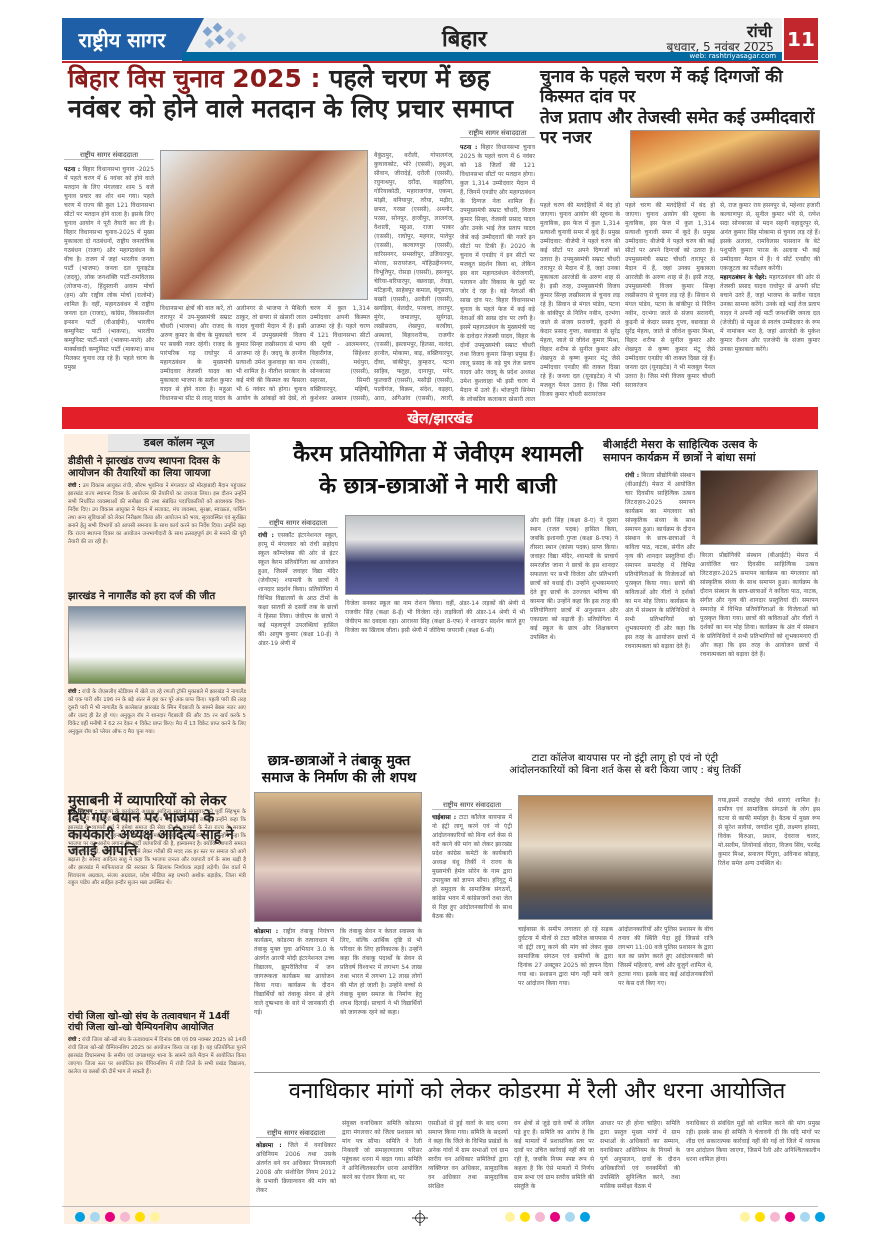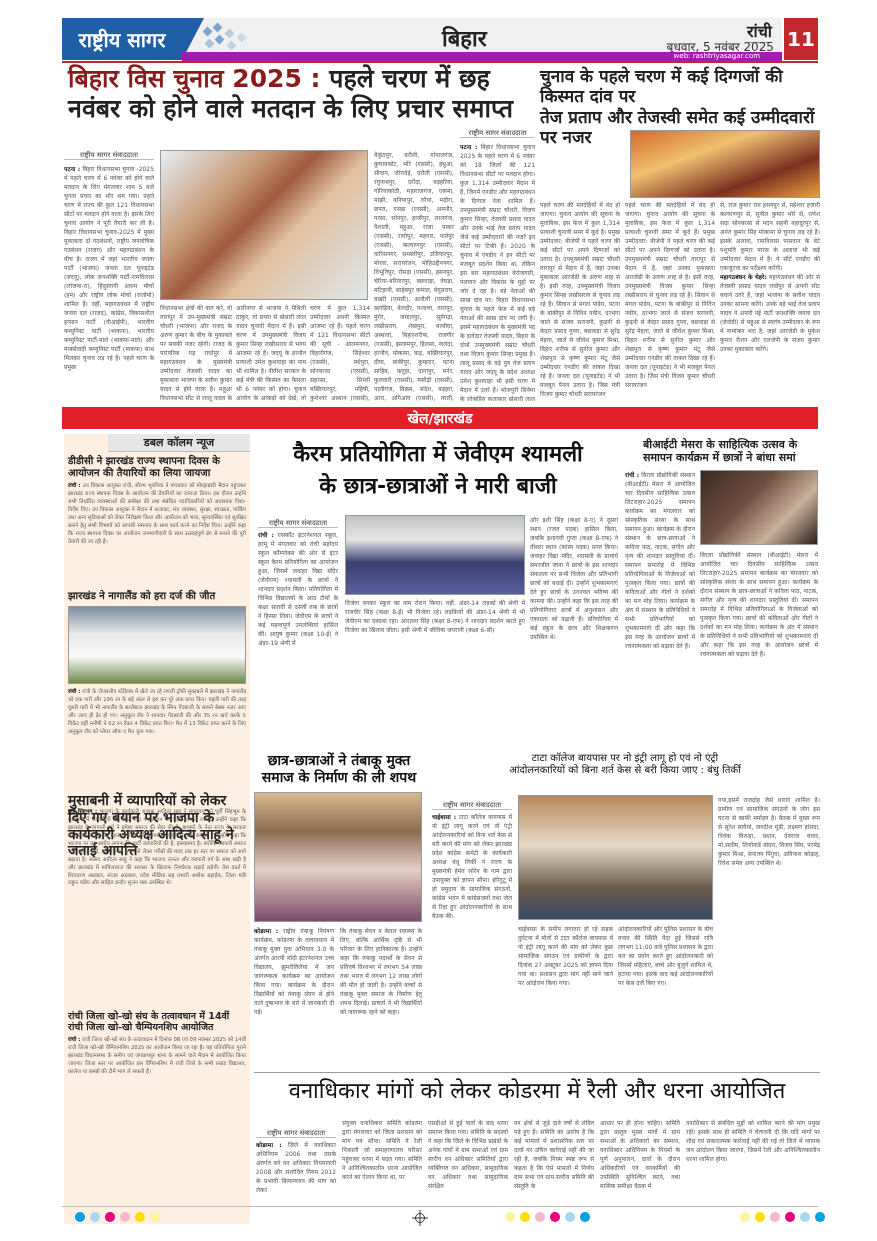--- a/index.html
+++ b/index.html
@@ -8,21 +8,21 @@
   
   #masthead { left: 62px; top: 18px; width: 756px; height: 50px; }
   .mh-brand { position: absolute; left: 0; top: 0; width: 120px; height: 42px; background: #1f5fa8; color: #fff; font-weight: bold; font-size: 20px; display: flex; align-items: center; justify-content: center; font-family: "DejaVu Sans", sans-serif; }
   .mh-slant { position: absolute; left: 120px; top: 0; width: 0; height: 0; border-top: 42px solid #1f5fa8; border-right: 22px solid transparent; }
   .mh-dots { position: absolute; left: 140px; top: 6px; width: 50px; height: 30px; }
   .mh-dots span { position: absolute; width: 7px; height: 7px; background: #7fa3cf; transform: rotate(45deg); }
   .mh-bg { position: absolute; left: 120px; top: 0; right: 36px; height: 36px; background: #f0f0f0; z-index: -1; }
   .mh-section { position: absolute; left: 380px; top: 4px; font-size: 22px; font-weight: bold; color: #222; }
   .mh-city { position: absolute; right: 46px; top: 2px; font-size: 16px; font-weight: bold; border-bottom: 1px solid #999; }
   .mh-date { position: absolute; right: 44px; top: 20px; font-size: 12px; color: #333; }
-  .mh-web { position: absolute; left: 120px; right: 36px; top: 34px; height: 9px; background: #a21caf; color: #fff; font-size: 7px; text-align: right; padding-right: 22px; line-height: 9px; }
+  .mh-web { position: absolute; left: 120px; right: 36px; top: 34px; height: 9px; background: #0369a1; color: #fff; font-size: 7px; text-align: right; padding-right: 6px; line-height: 9px; }
   .mh-page { position: absolute; right: 0; top: 0; width: 34px; height: 42px; background: #c1272d; color: #fff; font-size: 20px; font-weight: bold; display: flex; align-items: center; justify-content: center; }
   .rule-red { position: absolute; left: 62px; top: 61px; width: 756px; height: 2px; background: #c1272d; }
 
   .headline { font-weight: bold; line-height: 1.2; }
   .maroon { color: #8b1a1a; }
   .byline { font-size: 7px; text-align: center; color: #333; border-bottom: 1px solid #bbb; padding-bottom: 0; }
   .body-text { font-size: 6px; line-height: 1.5; color: #555; text-align: justify; overflow: hidden; }
   .body-text b { color: #111; }
   .photo { background: linear-gradient(135deg, #c9a27a, #8a6a4a 40%, #d8c8b0); border: 1px solid #999; }
   .photo.alt { background: linear-gradient(160deg, #d56a2a, #f0c070 35%, #7b3020 70%, #e8a040); }
@@ -119,21 +119,21 @@
   <span>के छात्र-छात्राओं ने मारी बाजी</span>
 </div>
 <div class="abs byline" style="left:258px;top:518px;width:80px;">राष्ट्रीय सागर संवाददाता</div>
 <div class="abs body-text" style="left:258px;top:530px;width:80px;height:200px;">
   <b>रांची :</b> <span>एसकॉट इंटरनेशनल स्कूल, हरमू में मंगलवार को रांची सहोदय स्कूल कॉम्प्लेक्स की ओर से इंटर स्कूल कैरम प्रतियोगिता का आयोजन हुआ, जिसमें जवाहर विद्या मंदिर (जेवीएम) श्यामली के छात्रों ने शानदार प्रदर्शन किया। प्रतियोगिता में विभिन्न विद्यालयों के आठ टीमों के कक्षा सातवीं से दसवीं तक के छात्रों ने हिस्सा लिया। जेवीएम के छात्रों ने कई महत्वपूर्ण उपलब्धियां हासिल कीं। आयुष कुमार (कक्षा 10-ई) ने अंडर-19 श्रेणी में</span>
 </div>
 <div class="abs photo school" style="left:345px;top:515px;width:180px;height:80px;"></div>
 <div class="abs body-text" style="left:345px;top:598px;width:180px;height:130px;">विजेता बनकर स्कूल का नाम रोशन किया। वहीं, अंडर-14 लड़कों की श्रेणी में राजवीर सिंह (कक्षा 8-ई) भी विजेता रहे। लड़कियों की अंडर-14 श्रेणी में भी जेवीएम का दबदबा रहा। आराध्या सिंह (कक्षा 8-एफ) ने शानदार प्रदर्शन करते हुए विजेता का खिताब जीता। इसी श्रेणी में जीविषा जयरानी (कक्षा 6-सी)</div>
 <div class="abs body-text" style="left:530px;top:515px;width:88px;height:215px;">और इशी सिंह (कक्षा 8-ए) ने दूसरा स्थान (रजत पदक) हासिल किया, जबकि इशानवी गुप्ता (कक्षा 8-एफ) ने तीसरा स्थान (कांस्य पदक) प्राप्त किया। जवाहर विद्या मंदिर, श्यामली के प्राचार्य समरजीत जाना ने छात्रों के इस शानदार सफलता पर सभी विजेता और प्रतिभागी छात्रों को बधाई दी। उन्होंने शुभकामनाएं देते हुए छात्रों के उज्ज्वल भविष्य की कामना की। उन्होंने कहा कि इस तरह की प्रतियोगिताएं छात्रों में अनुशासन और एकाग्रता को बढ़ाती हैं। प्रतियोगिता में कई स्कूल के छात्र और शिक्षकगण उपस्थित थे।</div>
 
-<div class="abs headline" style="left:643px;top:438px;width:196px;font-size:11px;color:#222;">
+<div class="abs headline" style="left:603px;top:438px;width:196px;font-size:11px;color:#222;">
   <span>बीआईटी मेसरा के साहित्यिक उत्सव के</span><br>
   <span>समापन कार्यक्रम में छात्रों ने बांधा समां</span>
 </div>
 <div class="abs body-text" style="left:625px;top:470px;width:70px;height:260px;">
   <b>रांची :</b> <span>बिरला प्रौद्योगिकी संस्थान (बीआईटी) मेसरा में आयोजित चार दिवसीय साहित्यिक उत्सव लिटराहार-2025 समापन कार्यक्रम का मंगलवार को सांस्कृतिक संध्या के साथ समापन हुआ। कार्यक्रम के दौरान संस्थान के छात्र-छात्राओं ने कविता पाठ, नाटक, संगीत और नृत्य की शानदार प्रस्तुतियां दीं। समापन समारोह में विभिन्न प्रतियोगिताओं के विजेताओं को पुरस्कृत किया गया। छात्रों की कविताओं और गीतों ने दर्शकों का मन मोह लिया। कार्यक्रम के अंत में संस्थान के प्रतिनिधियों ने सभी प्रतिभागियों को शुभकामनाएं दीं और कहा कि इस तरह के आयोजन छात्रों में रचनात्मकता को बढ़ावा देते हैं।</span>
 </div>
 <div class="abs photo stage" style="left:700px;top:470px;width:118px;height:75px;"></div>
 <div class="abs body-text" style="left:700px;top:550px;width:118px;height:180px;">बिरला प्रौद्योगिकी संस्थान (बीआईटी) मेसरा में आयोजित चार दिवसीय साहित्यिक उत्सव लिटराहार-2025 समापन कार्यक्रम का मंगलवार को सांस्कृतिक संध्या के साथ समापन हुआ। कार्यक्रम के दौरान संस्थान के छात्र-छात्राओं ने कविता पाठ, नाटक, संगीत और नृत्य की शानदार प्रस्तुतियां दीं। समापन समारोह में विभिन्न प्रतियोगिताओं के विजेताओं को पुरस्कृत किया गया। छात्रों की कविताओं और गीतों ने दर्शकों का मन मोह लिया। कार्यक्रम के अंत में संस्थान के प्रतिनिधियों ने सभी प्रतिभागियों को शुभकामनाएं दीं और कहा कि इस तरह के आयोजन छात्रों में रचनात्मकता को बढ़ावा देते हैं।</div>
 
 <div class="abs headline" style="left:254px;top:752px;width:170px;font-size:14px;color:#111;text-align:center;">

